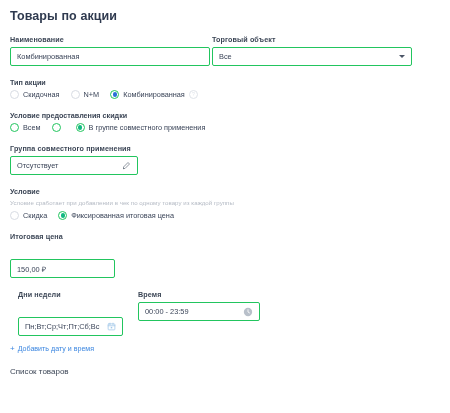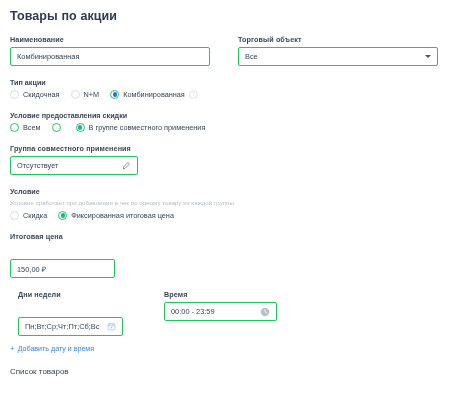--- a/index.html
+++ b/index.html
@@ -46,21 +46,21 @@
   .helper-text {
     font-size: 6.1px;
     color: #b4bac4;
     margin: 0 0 5px 0;
     letter-spacing: .05px;
   }
 
   
   .row {
     display: flex;
-    gap: 28px;
+    gap: 2px;
   }
   .col-left  { width: 200px; flex: 0 0 200px; }
   .col-right { width: 200px; flex: 0 0 200px; }
 
   .block { margin-top: 12px; }
 
   
   .input {
     position: relative;
     box-sizing: border-box;
@@ -293,21 +293,21 @@
             <rect x="3" y="5" width="18" height="16" rx="2"></rect>
             <path d="M3 10h18"></path>
             <path d="M8 3v4M16 3v4"></path>
             <rect x="10" y="13" width="4" height="4" fill="#9fc6e8" stroke="none"></rect>
           </svg>
         </span>
       </div>
     </div>
     <div style="width:115px;flex:0 0 115px;margin-left:13px;">
       <div class="field-label">Время</div>
-      <div class="input" style="width:113px;">
+      <div class="input" style="width:122px;">
         <span class="value">00:00 - 23:59</span>
         <span class="trailing">
           <svg width="10" height="10" viewBox="0 0 24 24">
             <circle cx="12" cy="12" r="10" fill="#b9c0ca"></circle>
             <path d="M12 6.5V12l3.6 2.2" stroke="#ffffff" stroke-width="2" stroke-linecap="round" fill="none"></path>
           </svg>
         </span>
       </div>
     </div>
   </div>

